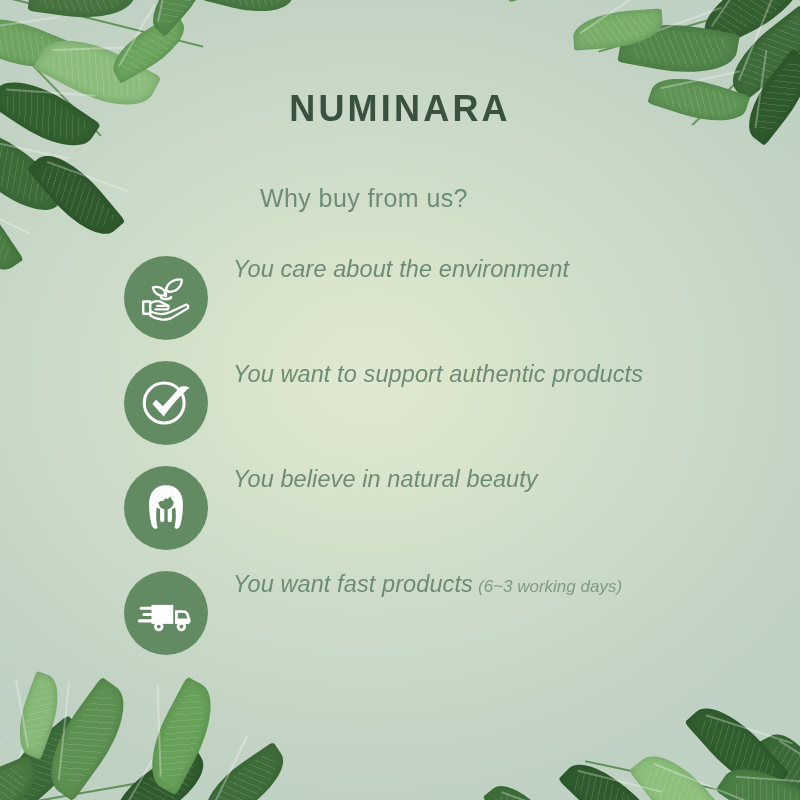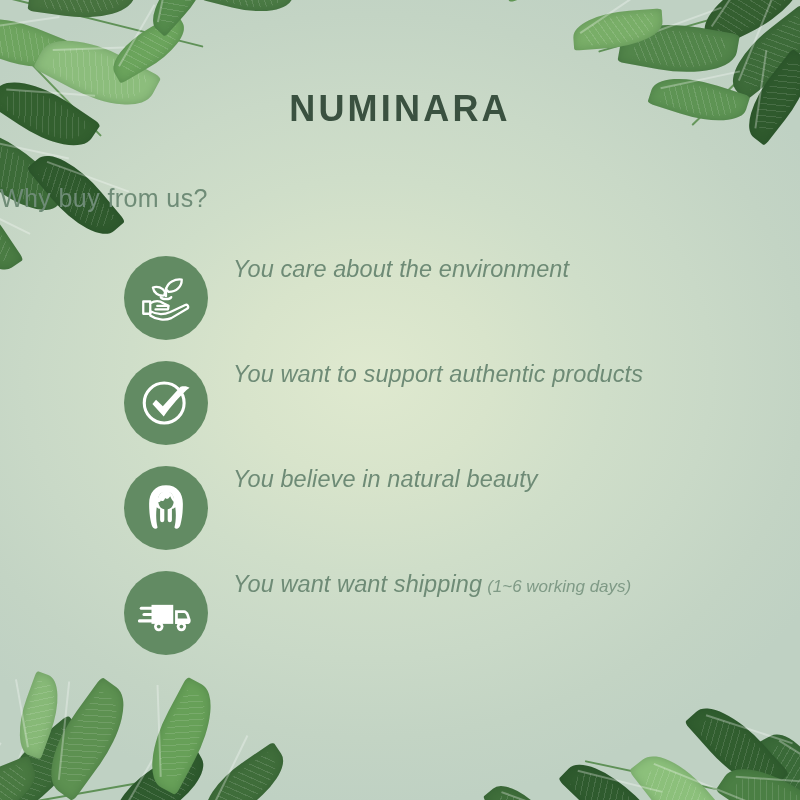--- a/index.html
+++ b/index.html
@@ -93,21 +93,21 @@
     letter-spacing: 3.2px;
     color: #3a5140;
     font-family: "Liberation Sans", sans-serif;
   }
 
   #subheading {
     position: absolute;
     top: 184px;
     left: 0;
     width: 728px;
-    text-align: left;
+    text-align: center;
     font-size: 25px;
     font-weight: 400;
     letter-spacing: .4px;
     color: #6f8c77;
     font-family: "Liberation Sans", sans-serif;
   }
 
   #benefits {
     position: absolute;
     top: 256px;
@@ -304,19 +304,19 @@
               <path fill="#628b63" d="M45 32 L52 32 C53 32 54 33.5 54.6 35 L55.6 38 L45 38 Z"></path>
             </g>
 
             <circle cx="24" cy="47" r="5.2" fill="#ffffff"></circle>
             <circle cx="24" cy="47" r="2.1" fill="#628b63"></circle>
             <circle cx="49" cy="47" r="5.2" fill="#ffffff"></circle>
             <circle cx="49" cy="47" r="2.1" fill="#628b63"></circle>
           </svg>
         </div>
         <div class="benefit-text">
-          <span>You want want shipping</span><span class="benefit-note">(1~6 working days)</span>
+          <span>You want fast products</span><span class="benefit-note">(6~3 working days)</span>
         </div>
       </div>
 
     </div>
   </div>
 </div>
 
 </body></html>

